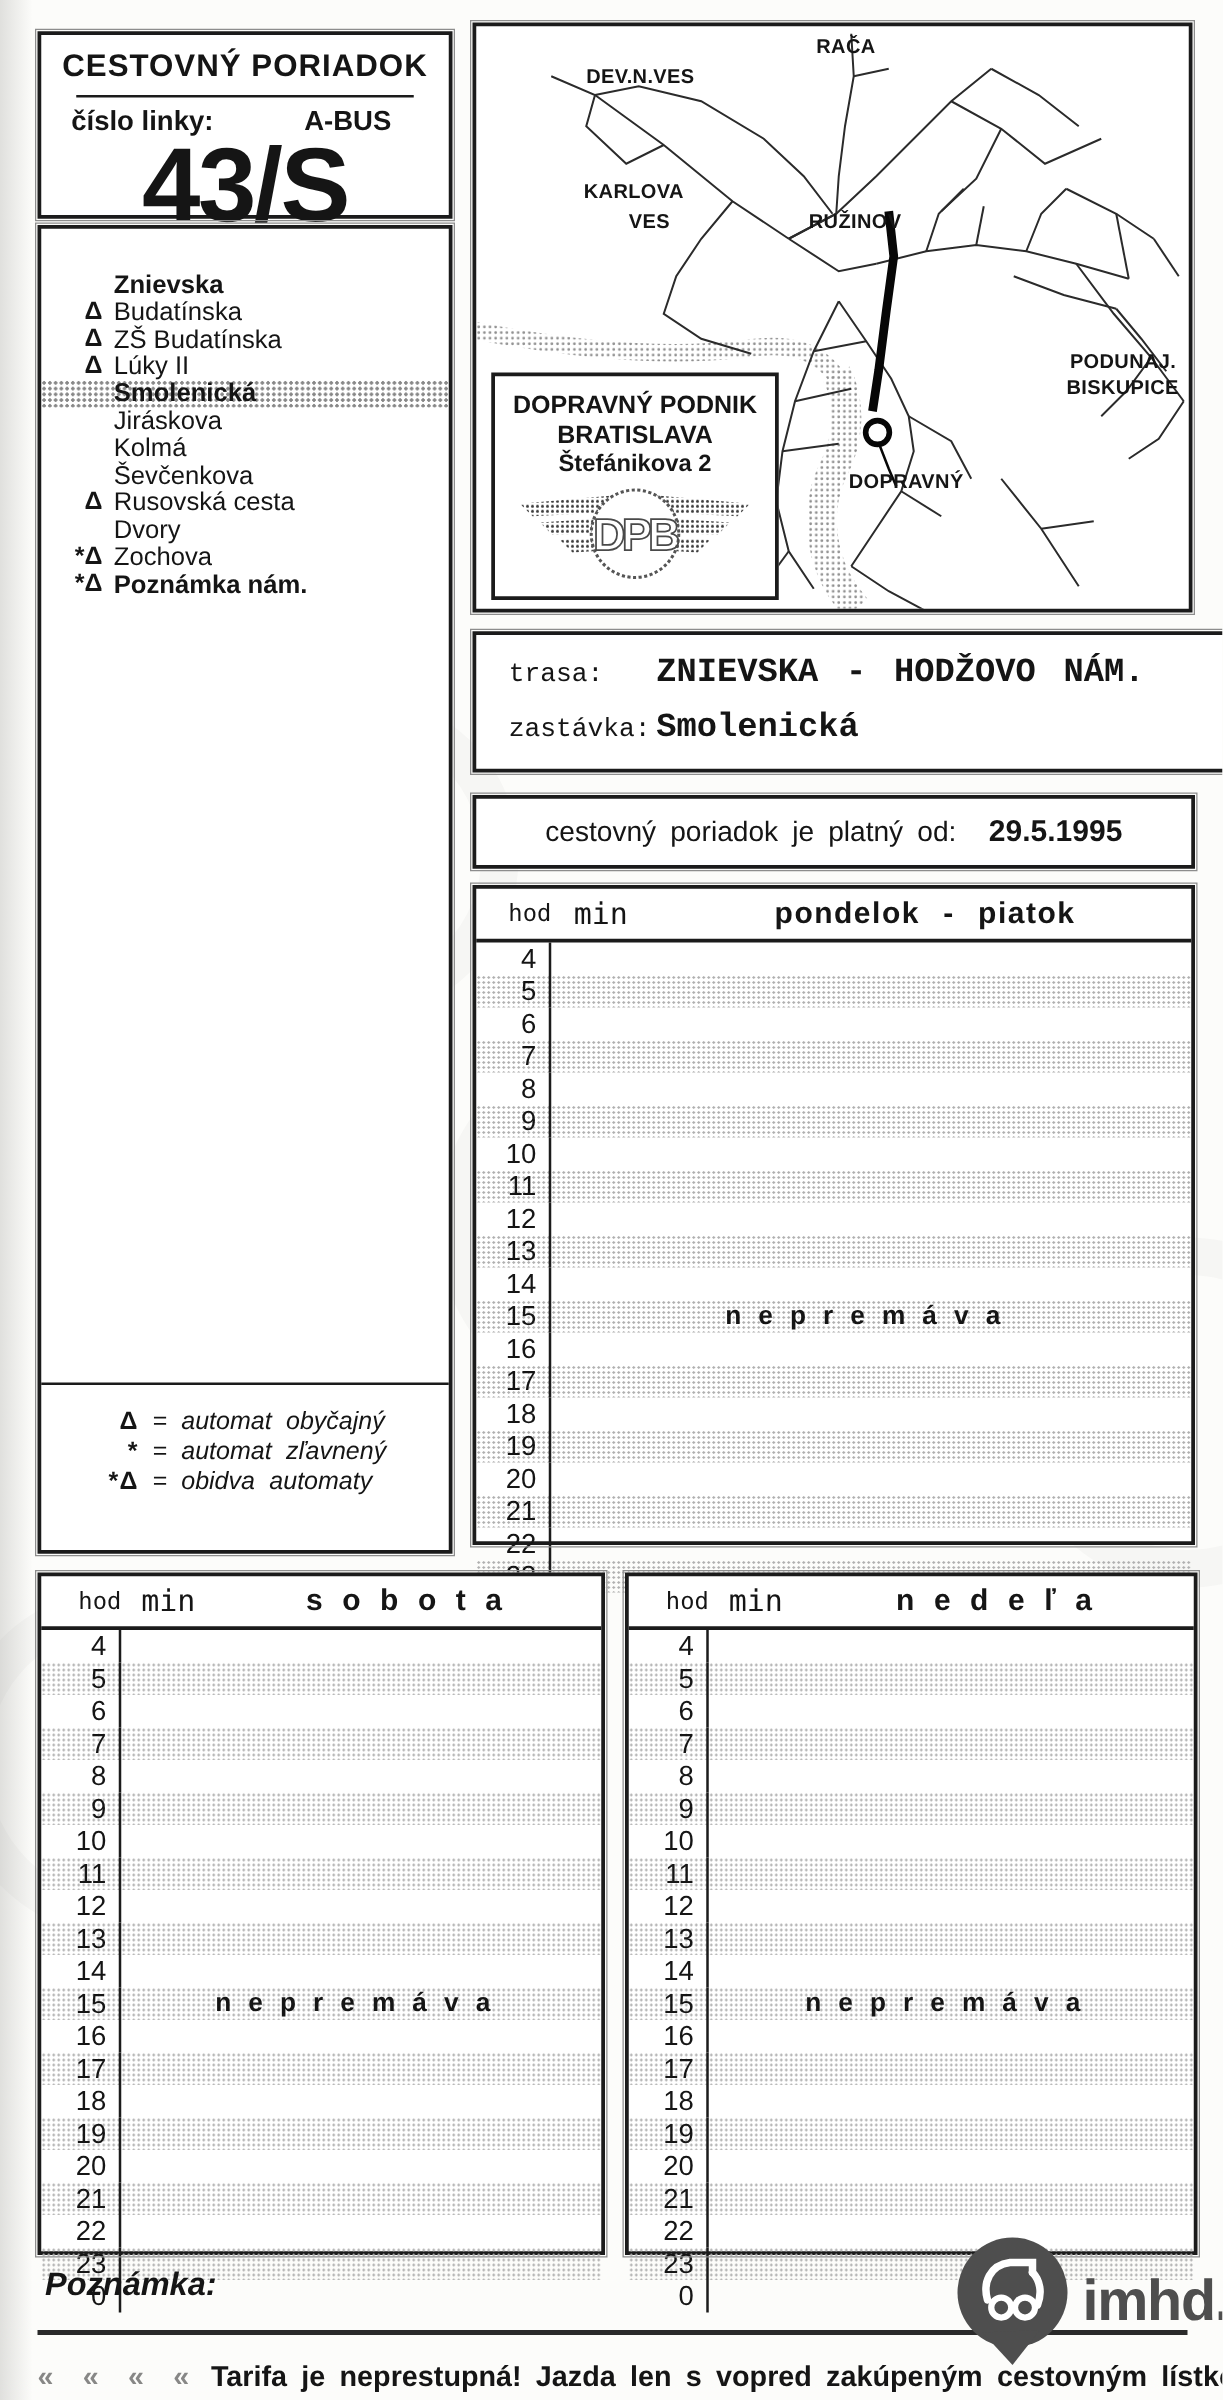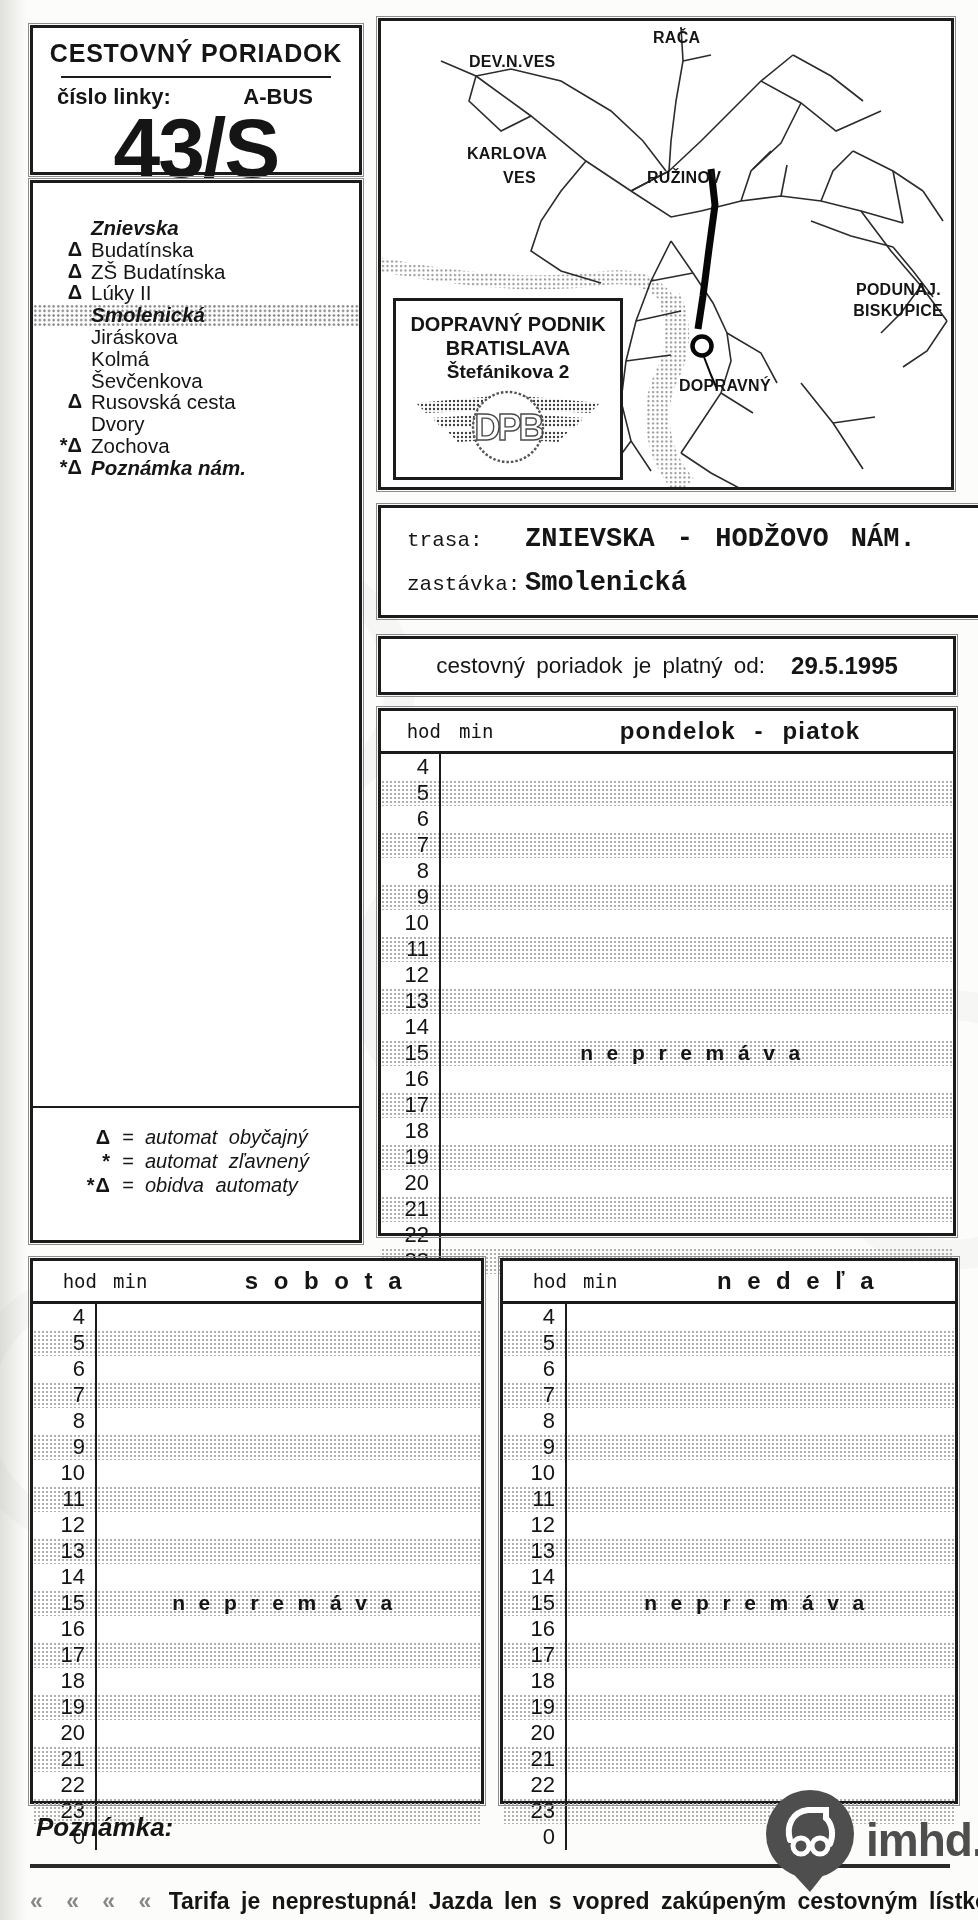--- a/index.html
+++ b/index.html
@@ -19,21 +19,21 @@
   .cp-title{text-align:center;font-weight:700;font-size:25px;letter-spacing:.8px;}
   .cp-rule{height:2px;background:#1b1b1b;margin:8px 28px 6px 28px;}
   .line-row{display:flex;justify-content:space-between;padding:0 46px 0 24px;font-weight:700;font-size:22px;}
   .line-number{text-align:center;font-weight:700;font-size:84px;line-height:72px;letter-spacing:-2px;margin-top:2px;}
 
   
   .stops-box{left:30px;top:180px;width:332px;height:1063px;padding-top:34px;}
   .srow{display:flex;height:21.8px;line-height:21.8px;font-size:20.5px;}
   .srow .ssym{width:58px;text-align:right;padding-right:9px;font-weight:700;font-size:20px;}
   .srow .sname{flex:1;}
-  .srow.b .sname{font-weight:700;font-style:italic;}
+  .srow.b .sname{font-weight:700;}
   .srow.hl{background-image:radial-gradient(circle,#888 1.2px,rgba(0,0,0,0) 1.35px);background-size:4.6px 4.6px;}
   .legend{position:absolute;left:0;right:0;top:923px;border-top:2px solid #1b1b1b;padding:18px 0 0 0;}
   .lrow{display:flex;height:24px;line-height:22px;font-size:20px;}
   .lrow .lsym{width:78px;text-align:right;font-weight:700;letter-spacing:1px;}
   .lrow .leq{width:34px;text-align:center;}
   .lrow .ltxt{flex:1;font-style:italic;word-spacing:6px;}
 
   
   .map-box{left:378px;top:18px;width:576px;height:472px;}
   .map-box svg.city{position:absolute;left:0;top:0;}
@@ -50,21 +50,21 @@
   .rlabel{width:118px;font-size:21px;}
   .rvalue{font-weight:700;font-size:27px;word-spacing:6px;}
   .validity-box{left:378px;top:636px;width:578px;height:59px;display:flex;align-items:center;justify-content:center;
                 font-size:22.5px;word-spacing:5px;}
   .vdate{font-weight:700;font-size:24px;margin-left:26px;}
 
   
   .ttable{display:flex;flex-direction:column;padding:0;}
   .thead{display:flex;border-bottom:3px solid #1b1b1b;align-items:center;}
   .thead .hodh{text-align:right;font-family:"DejaVu Sans Mono",monospace;font-size:19px;padding:9px 0;}
-  .thead .minh{font-family:"DejaVu Sans Mono",monospace;font-size:19px;}
+  .thead .minh{font-family:"DejaVu Sans Mono",monospace;font-size:24px;}
   .thead .daytitle{flex:1;text-align:center;font-weight:700;font-size:24px;}
   .tbody{flex:1;display:flex;flex-direction:column;}
   .trow{flex:1;display:flex;}
   .trow.shaded{background-image:radial-gradient(circle,#b0b0b0 1px,rgba(0,0,0,0) 1.15px);background-size:4px 4px;}
   .trow .hod{text-align:right;font-size:22px;display:flex;align-items:center;justify-content:flex-end;padding-right:10px;}
   .trow .mins{flex:1;display:flex;align-items:center;justify-content:center;position:relative;}
   .note{font-weight:700;font-size:21px;letter-spacing:.65em;white-space:nowrap;}
   .weekday{left:378px;top:708px;width:578px;height:528px;}
   .weekday .hod,.weekday .hodh{width:60px;}
   .weekday .hod{border-right:2px solid #1b1b1b;}

